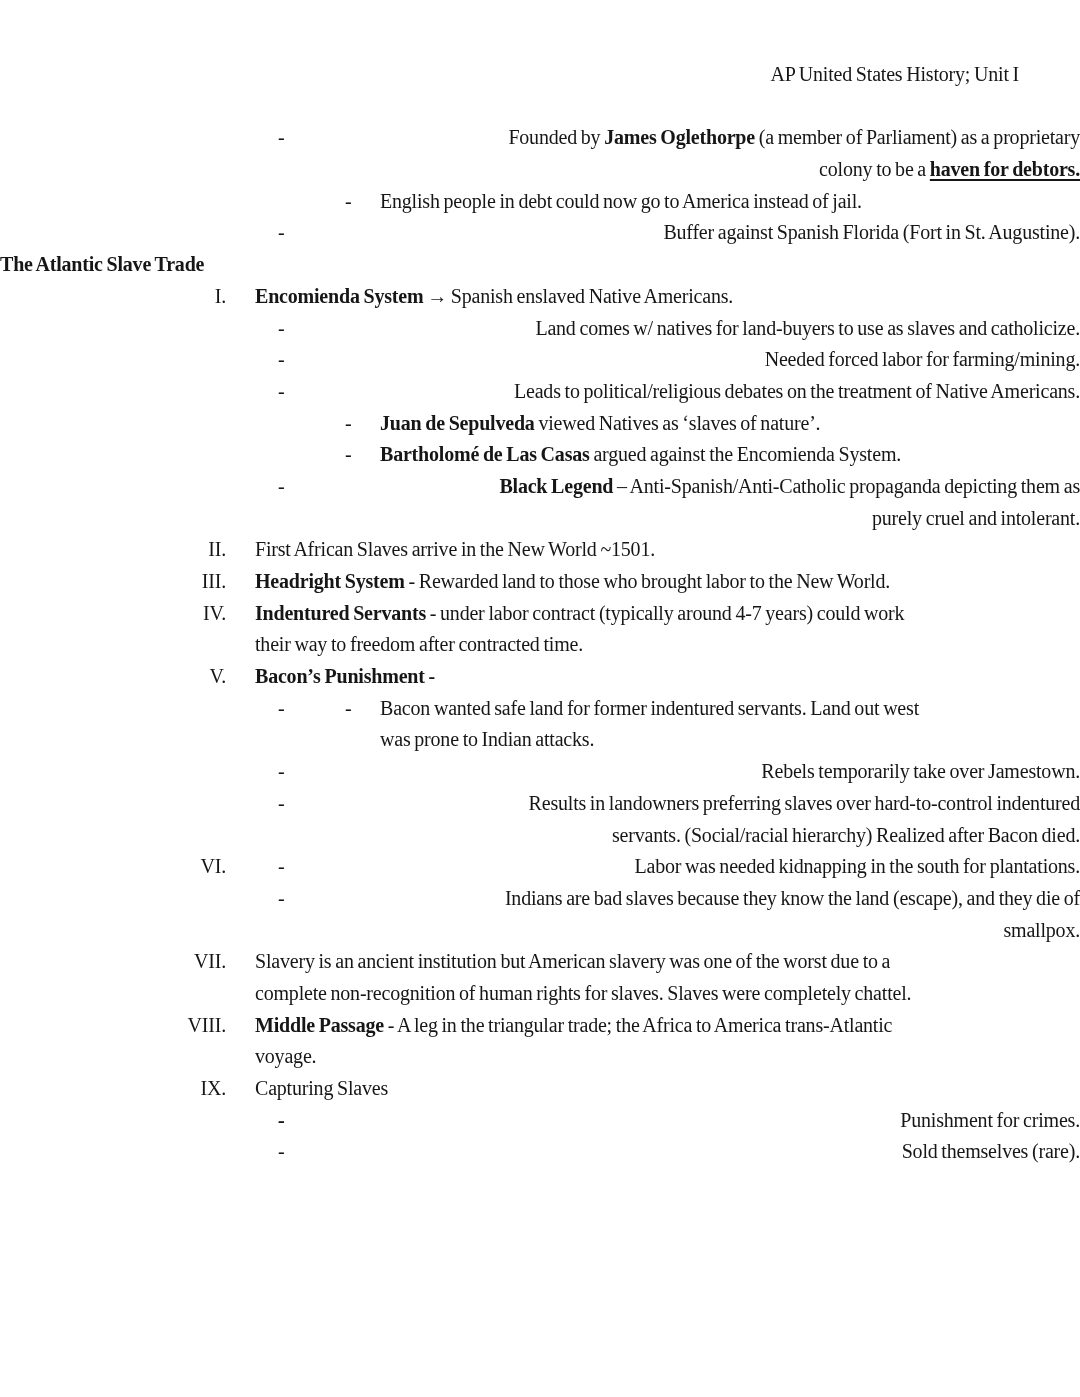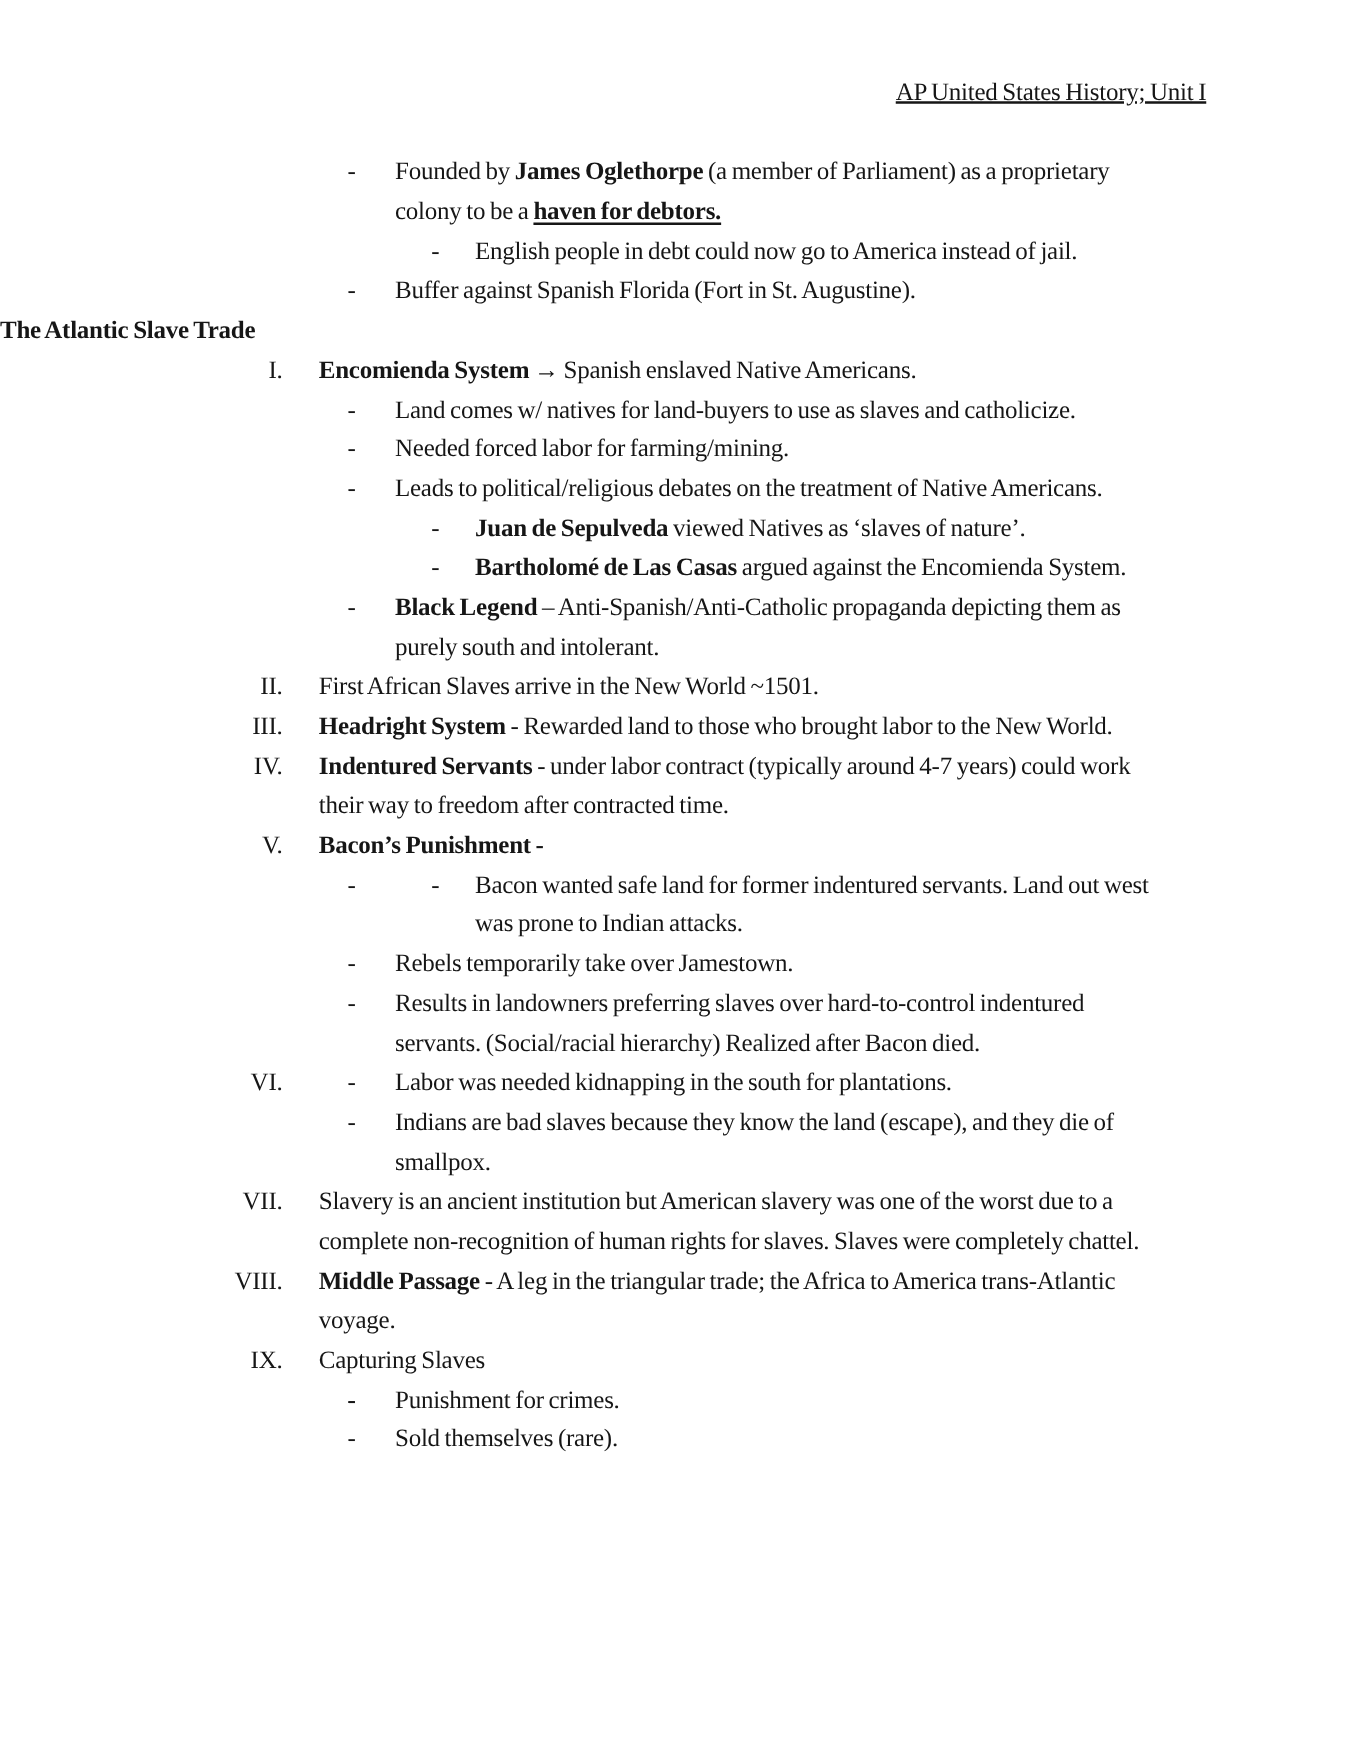--- a/index.html
+++ b/index.html
@@ -22,24 +22,23 @@
   }
   .doc {
     position: absolute;
     top: 59px;
     left: 0;
     right: 0;
     line-height: 31.7px;
   }
   .header-line {
     text-align: right;
-    padding-right: 115px;
+    padding-right: 61px;
     height: 31.7px;
     white-space: nowrap;
-    text-decoration: underline;
   }
   .outline {
     padding-top: 31.7px;
   }
   .item {
     position: relative;
   }
   .item .text-block { display: block; }
   .line {
     white-space: nowrap;
@@ -51,21 +50,21 @@
     height: 31.7px;
     white-space: nowrap;
   }
   .item.heading .text-block { font-weight: bold; }
   .item.numbered .text-block { margin-left: 255px; }
   .item.numbered .marker {
     left: 127px;
     width: 99px;
     text-align: right;
   }
-  .item.bullet.l1 .text-block { margin-left: 316px; }
+  .item.bullet.l1 .text-block { margin-left: 316px; text-align: right; }
   .item.bullet.l1 .marker { left: 278px; }
   .item.bullet.l2 .text-block { margin-left: 380px; }
   .item.bullet.l2 .marker { left: 345px; }
   b { font-weight: bold; }
   u { text-decoration: underline; text-decoration-thickness: 1.5px; text-underline-offset: 3px; font-weight: bold; }
 </style>
 </head>
 <body>
 
 <div class="page" style="background: rgb(255, 255, 255); color: rgb(22, 22, 22);">
@@ -129,21 +128,21 @@
         <div class="item bullet l2">
           <span class="marker">-</span>
           <div class="text-block">
             <div class="line"><b>Bartholomé de Las Casas</b><span> argued against the Encomienda System.</span></div>
           </div>
         </div>
         <div class="item bullet l1">
           <span class="marker">-</span>
           <div class="text-block">
             <div class="line"><b>Black Legend</b><span> – Anti-Spanish/Anti-Catholic propaganda depicting them as</span></div>
-            <div class="line"><span>purely south and intolerant.</span></div>
+            <div class="line"><span>purely cruel and intolerant.</span></div>
           </div>
         </div>
         <div class="item numbered">
           <span class="marker">II.</span>
           <div class="text-block">
             <div class="line"><span>First African Slaves arrive in the New World ~1501.</span></div>
           </div>
         </div>
         <div class="item numbered">
           <span class="marker">III.</span>

